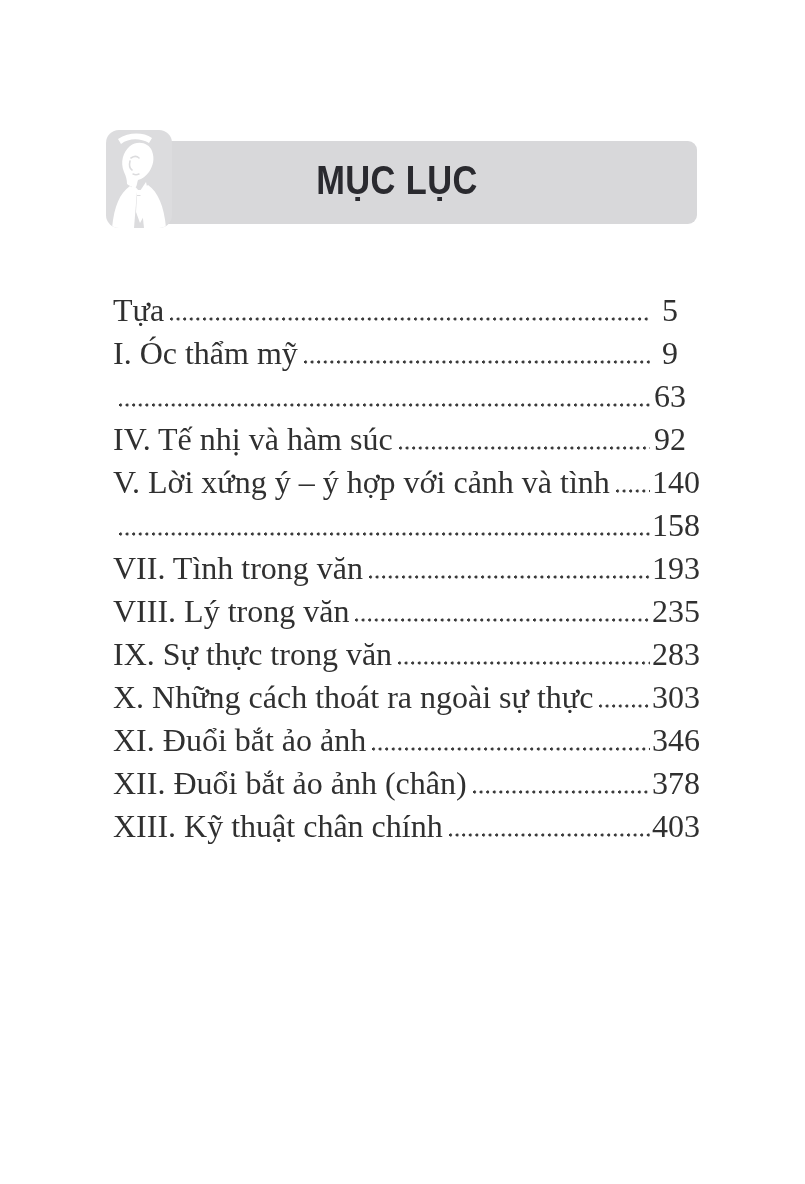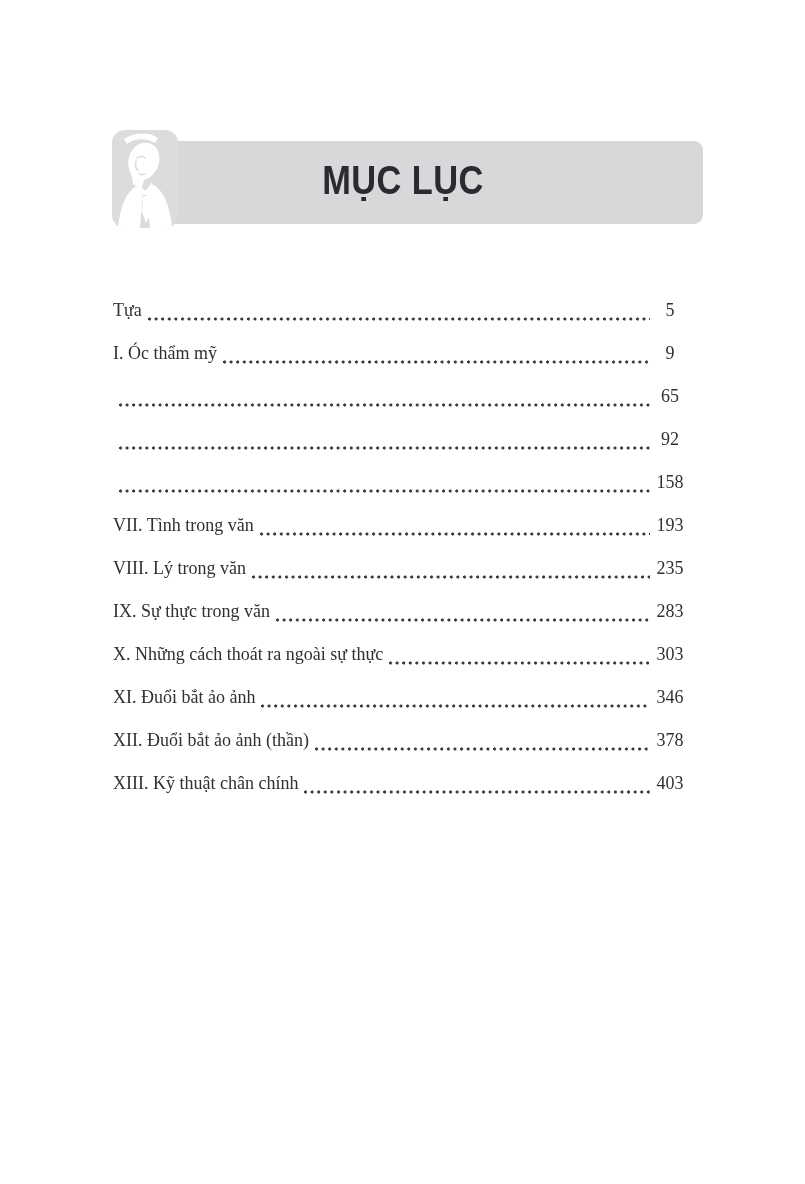--- a/index.html
+++ b/index.html
@@ -13,21 +13,21 @@
   html,body{margin:0;padding:0;}
   body{
     width:805px;height:1184px;
     background:#ffffff;
     font-family:"Liberation Serif", serif;
     position:relative;
     overflow:hidden;
   }
   .banner{
     position:absolute;
-    left:118px;top:141px;
+    left:112px;top:141px;
     width:585px;height:83px;
     background:var(--banner);
     border-radius:9px;
     display:flex;align-items:center;justify-content:center;
   }
   .title{
     margin:0 16px 4px 0;
     font-family:"Liberation Sans", sans-serif;
     font-weight:700;
     font-size:40px;
@@ -47,21 +47,21 @@
   .logo svg{display:block;width:100%;height:100%;}
   .toc{
     position:absolute;
     left:113px;top:289px;
     width:575px;
   }
   .toc-row{
     display:flex;
     height:43px;
     line-height:43px;
-    font-size:18px;
+    font-size:32px;
     color:var(--toc-text);
   }
   .toc-label{
     flex:none;
     white-space:nowrap;
   }
   .toc-leader{
     flex:1 1 auto;
     height:4px;
     align-self:flex-end;
@@ -111,25 +111,31 @@
     <span class="toc-leader"></span>
     <span class="toc-page">5</span>
   </div>
   <div class="toc-row">
     <span class="toc-label">I. Óc thẩm mỹ</span>
     <span class="toc-leader"></span>
     <span class="toc-page">9</span>
   </div>
   <div class="toc-row">
     <span class="toc-leader"></span>
-    <span class="toc-page">65</span>
+    <span class="toc-page">63</span>
   </div>
   <div class="toc-row">
+    <span class="toc-label">IV. Tế nhị và hàm súc</span>
     <span class="toc-leader"></span>
     <span class="toc-page">92</span>
+  </div>
+  <div class="toc-row">
+    <span class="toc-label">V. Lời xứng ý – ý hợp với cảnh và tình</span>
+    <span class="toc-leader"></span>
+    <span class="toc-page">140</span>
   </div>
   <div class="toc-row">
     <span class="toc-leader"></span>
     <span class="toc-page">158</span>
   </div>
   <div class="toc-row">
     <span class="toc-label">VII. Tình trong văn</span>
     <span class="toc-leader"></span>
     <span class="toc-page">193</span>
   </div>
@@ -147,21 +153,21 @@
     <span class="toc-label">X. Những cách thoát ra ngoài sự thực</span>
     <span class="toc-leader"></span>
     <span class="toc-page">303</span>
   </div>
   <div class="toc-row">
     <span class="toc-label">XI. Đuổi bắt ảo ảnh</span>
     <span class="toc-leader"></span>
     <span class="toc-page">346</span>
   </div>
   <div class="toc-row">
-    <span class="toc-label">XII. Đuổi bắt ảo ảnh (thần)</span>
+    <span class="toc-label">XII. Đuổi bắt ảo ảnh (chân)</span>
     <span class="toc-leader"></span>
     <span class="toc-page">378</span>
   </div>
   <div class="toc-row">
     <span class="toc-label">XIII. Kỹ thuật chân chính</span>
     <span class="toc-leader"></span>
     <span class="toc-page">403</span>
   </div>
 </main>
 

